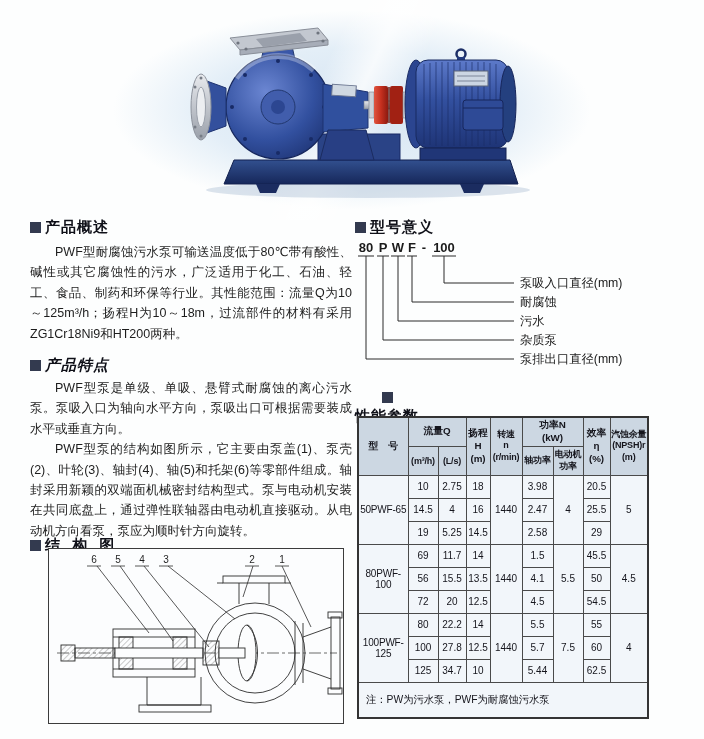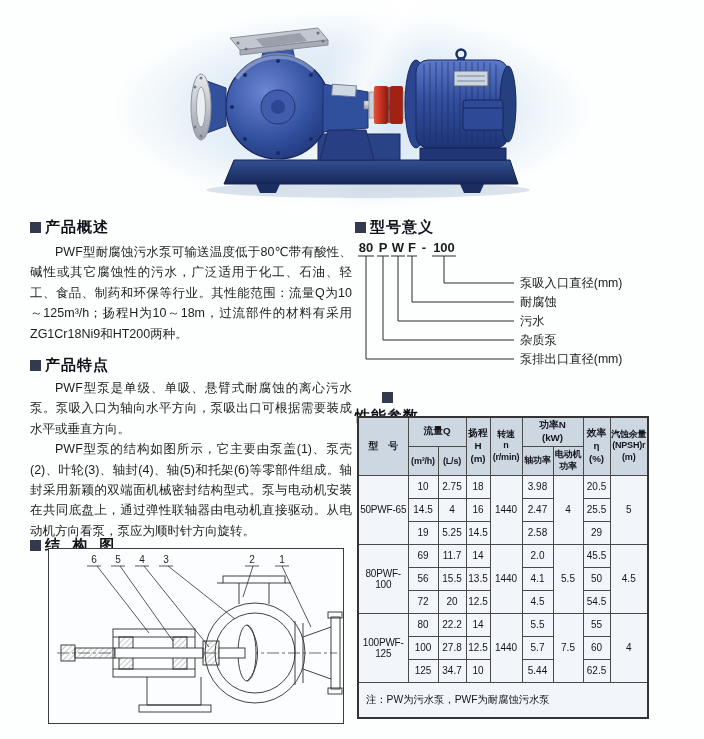--- a/index.html
+++ b/index.html
@@ -17,21 +17,21 @@
       linear-gradient(115deg, rgba(255,255,255,0) 42%, rgba(255,255,255,.75) 50%, rgba(255,255,255,0) 58%),
       radial-gradient(ellipse 62% 58% at 50% 50%, #d5e4f2 0%, #e3eef7 48%, rgba(253,254,255,0) 78%);
   }
   .pump-photo { position:absolute; left:63px; top:12px; }
 
   
   .heading { position:absolute; display:flex; align-items:center; gap:4px;
     font-weight:bold; font-size:15px; color:#0f1018; letter-spacing:1px; white-space:nowrap; }
   .sq { width:11px; height:11px; background:#333a4f; flex:0 0 auto; }
   .h-overview  { left:30px;  top:218px; }
-  .h-features  { left:30px;  top:356px; }
+  .h-features  { left:30px;  top:356px;font-style:italic; }
   .h-structure { left:30px;  top:536px; letter-spacing:4px; }
   .h-model     { left:355px; top:218px; }
   .h-perf      { left:355px; top:392px;flex-direction:column; }
 
   
   .body-text { position:absolute; width:322px; font-size:12.5px; line-height:1.63;
     text-align:justify; color:#1d1d1d; }
   .body-text p { text-indent:2em; }
   .p-overview { left:30px; top:242px; }
   .features-wrap { left:30px; top:378px; }
@@ -393,21 +393,21 @@
         <td>2.58</td>
         <td>29</td>
       </tr>
 
       <tr>
         <td rowspan="3" class="model-cell">80PWF-100</td>
         <td>69</td>
         <td>11.7</td>
         <td>14</td>
         <td rowspan="3">1440</td>
-        <td>2.0</td>
+        <td>1.5</td>
         <td rowspan="3">5.5</td>
         <td>45.5</td>
         <td rowspan="3">4.5</td>
       </tr>
       <tr>
         <td>56</td>
         <td>15.5</td>
         <td>13.5</td>
         <td>4.1</td>
         <td>50</td>

